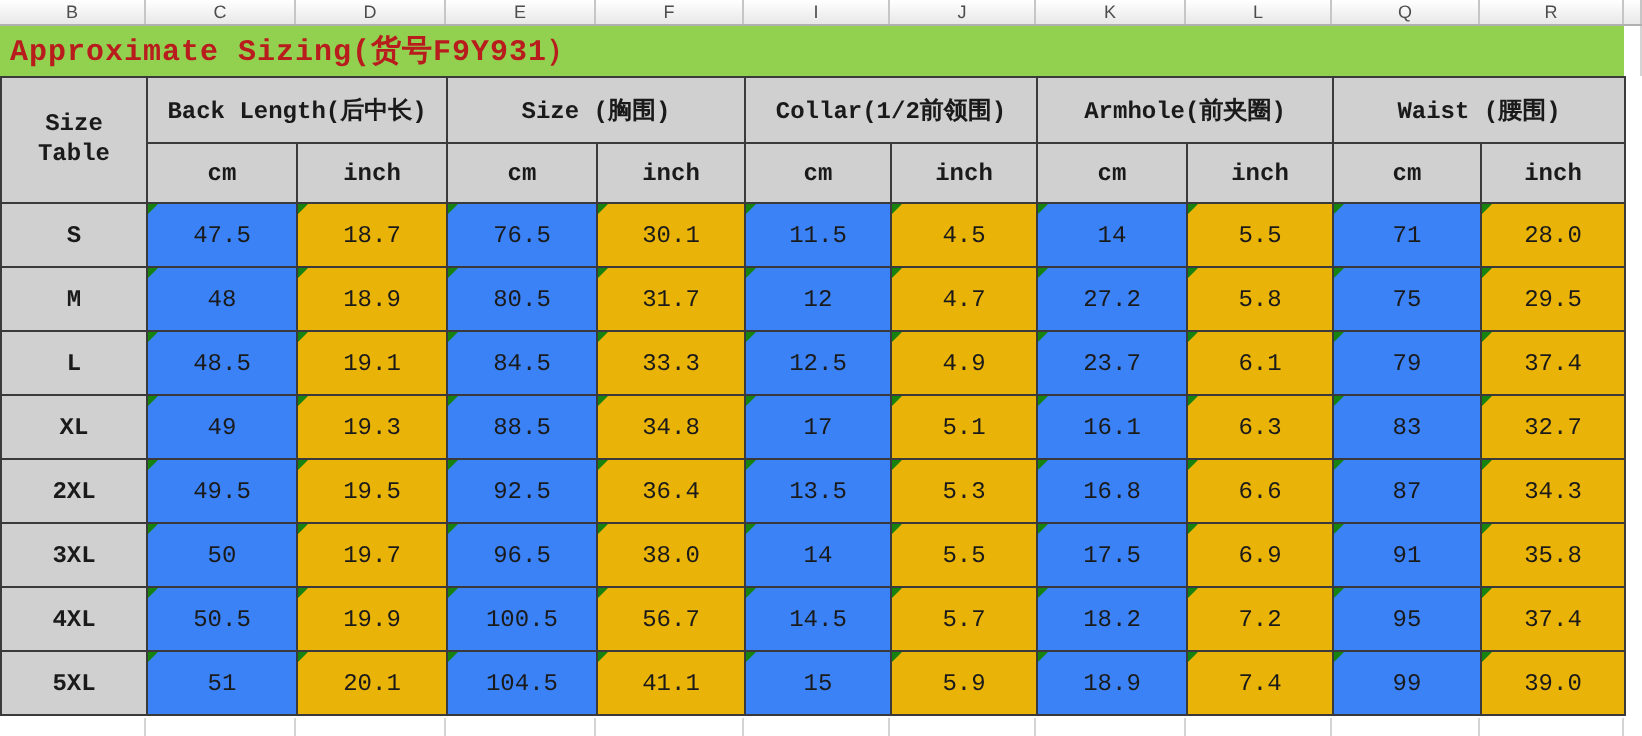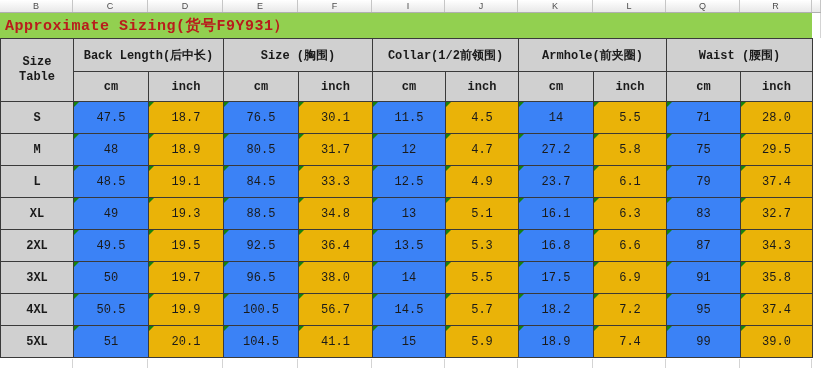--- a/index.html
+++ b/index.html
@@ -177,21 +177,21 @@
           <td class="inch">6.1</td>
           <td class="cm">79</td>
           <td class="inch">37.4</td>
         </tr>
         <tr style="height: 32px;">
           <td class="sz">XL</td>
           <td class="cm">49</td>
           <td class="inch">19.3</td>
           <td class="cm">88.5</td>
           <td class="inch">34.8</td>
-          <td class="cm">13</td>
+          <td class="cm">17</td>
           <td class="inch">5.1</td>
           <td class="cm">16.1</td>
           <td class="inch">6.3</td>
           <td class="cm">83</td>
           <td class="inch">32.7</td>
         </tr>
         <tr style="height: 32px;">
           <td class="sz">2XL</td>
           <td class="cm">49.5</td>
           <td class="inch">19.5</td>

